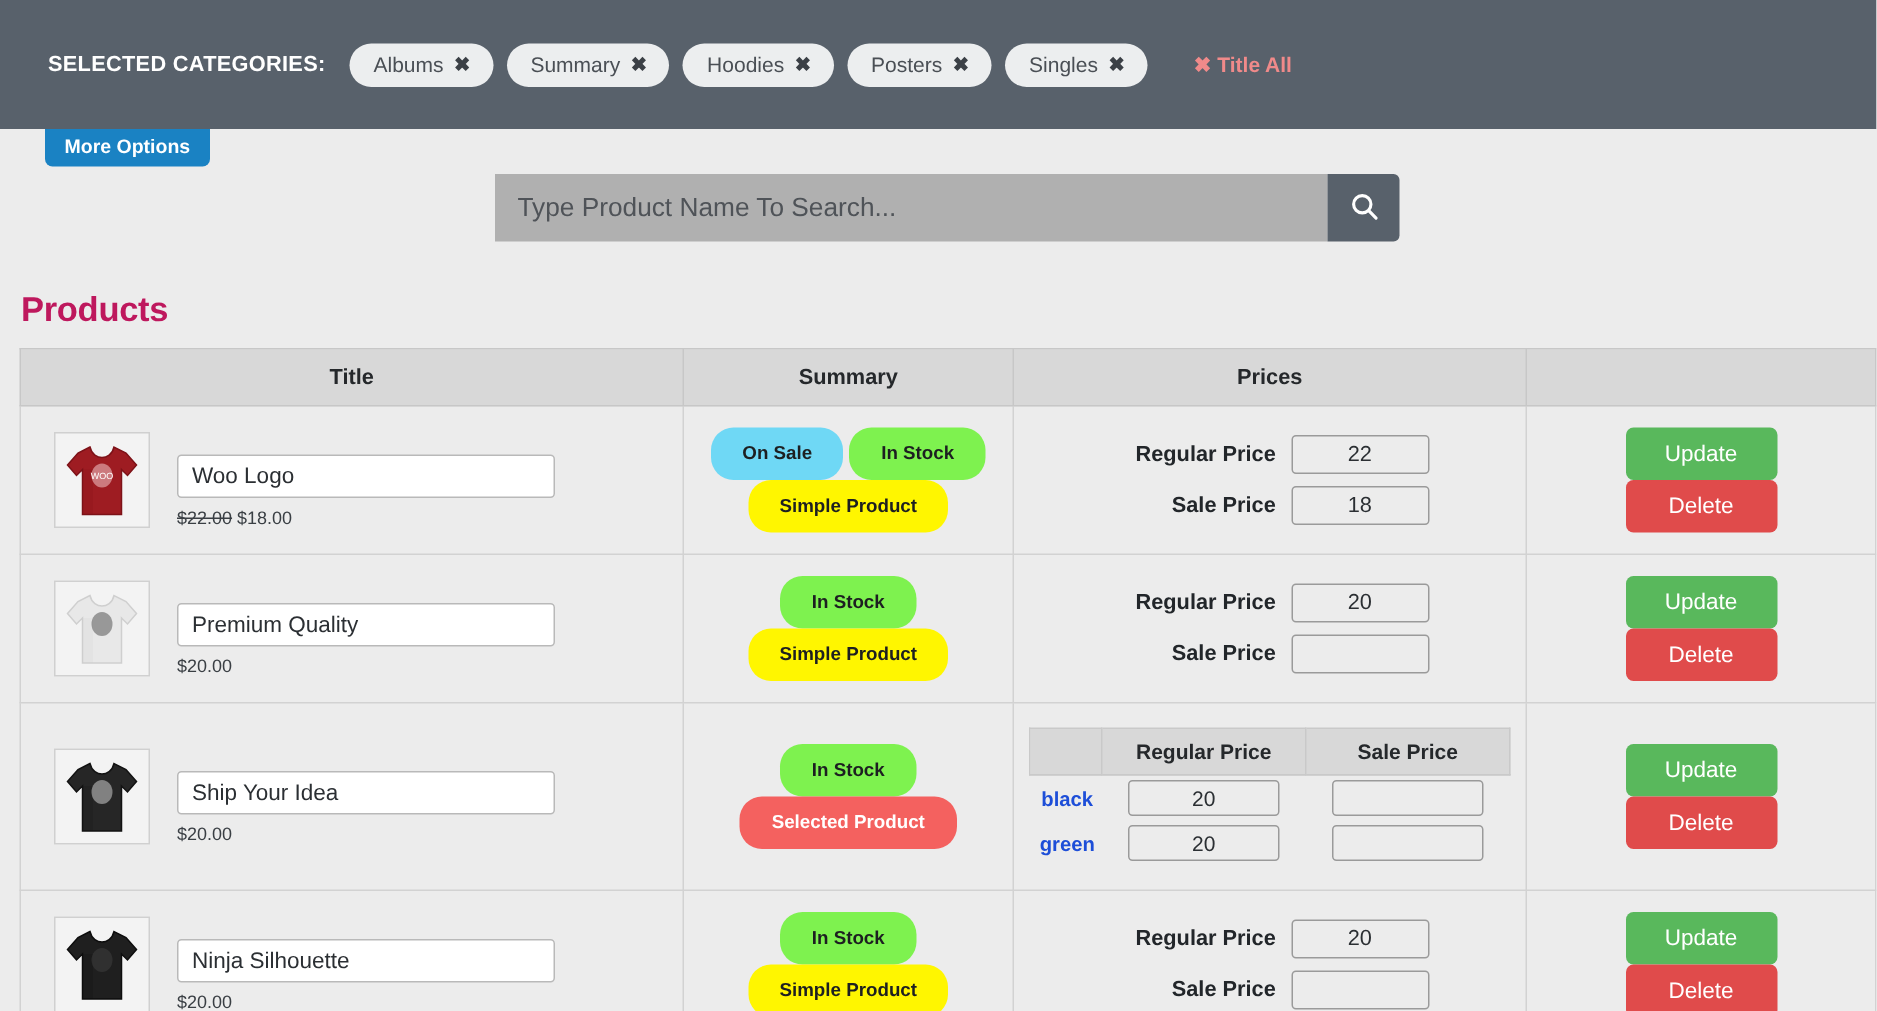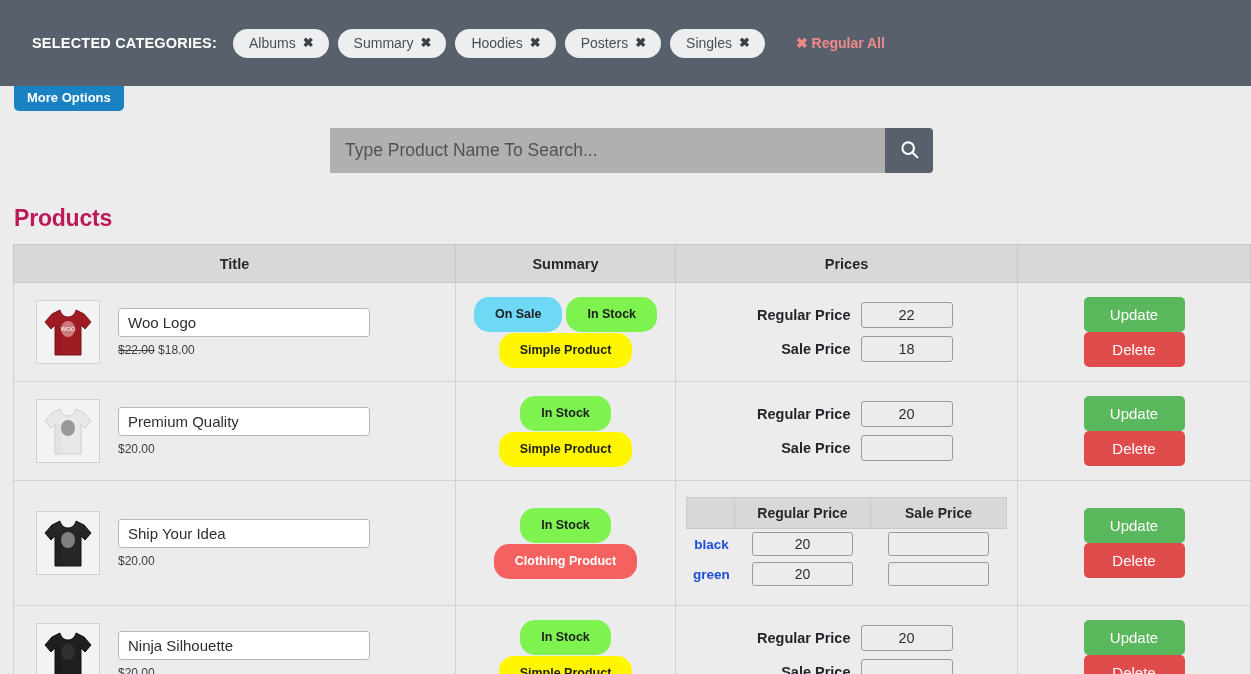--- a/index.html
+++ b/index.html
@@ -68,35 +68,35 @@
     cursor: pointer;
   }
 
   
   .more-options-wrap {
     position: relative;
     height: 0;
   }
   .more-options {
     position: absolute;
-    left: 14px;
+    left: 30px;
     top: -1px;
     background: #1a82c3;
     color: #fff;
     font-size: 13px;
     font-weight: bold;
     padding: 5px 13px 6px;
     border-radius: 0 0 5px 5px;
     cursor: pointer;
     white-space: nowrap;
   }
 
   
   .search-area {
-    padding-top: 42px;
+    padding-top: 30px;
     padding-left: 330px;
   }
   .search-row {
     display: flex;
     align-items: stretch;
     width: 603px;
   }
   .search-input {
     flex: 1;
     background: #b0b0b0;
@@ -159,21 +159,21 @@
     padding: 0;
   }
   .col-title  { width: 442px; }
   .col-sum    { width: 220px; }
   .col-price  { width: 342px; }
   .col-act    { width: 233px; }
 
   
   .title-cell {
     display: flex;
-    align-items: center;
+    align-items: flex-end;
     padding: 14px 10px 14px 22px;
     gap: 18px;
   }
   .thumb {
     width: 64px; height: 64px;
     border: 1px solid #d0d0d0;
     background: #f3f3f3;
     display: flex;
     align-items: center;
     justify-content: center;
@@ -341,21 +341,21 @@
         <span>Posters</span>
         <span class="pill-x">✖</span>
       </span>
       <span class="pill">
         <span>Singles</span>
         <span class="pill-x">✖</span>
       </span>
     </div>
   <span class="link-remove">
     <span>✖</span>
-    <span>Regular All</span>
+    <span>Title All</span>
   </span>
 </div>
 
 <div class="more-options-wrap">
   <div class="more-options">More Options</div>
 </div>
 
 <div class="search-area">
   <div class="search-row">
     <input class="search-input" type="text" placeholder="Type Product Name To Search..." style="">
@@ -464,21 +464,21 @@
               <svg width="52" height="54" viewBox="0 0 52 54">
                 <path d="M18 5 L10 9 L3 17 L9 24 L13 20 L13 50 L39 50 L39 20 L43 24 L49 17 L42 9 L34 5 C33 10 29 12 26 12 C23 12 19 10 18 5 Z" fill="#262626" stroke="#121212" stroke-width="1"></path>
                 <path d="M13 20 L13 50 L20 50 L20 20 Z" fill="#121212" opacity="0.18"></path>
                 <ellipse cx="26" cy="24" rx="7" ry="8" fill="#cccccc" opacity="0.55"></ellipse>
               </svg>
             </div>
             <div class="title-fields"><input class="title-input" type="text" value="Ship Your Idea" style=""><div class="price-line"><span>$20.00</span></div></div>
           </div>
         </td>
         <td>
-          <div class="sum-cell"><span class="badge instock">In Stock</span><span class="badge variable">Clothing Product</span></div>
+          <div class="sum-cell"><span class="badge instock">In Stock</span><span class="badge variable">Selected Product</span></div>
         </td>
         <td>
           <div class="price-cell">
             <table class="var-tbl">
               <thead>
                 <tr>
                   <th class="vh-blank"></th>
                   <th class="vh-reg">Regular Price</th>
                   <th class="vh-sale">Sale Price</th>
                 </tr>

